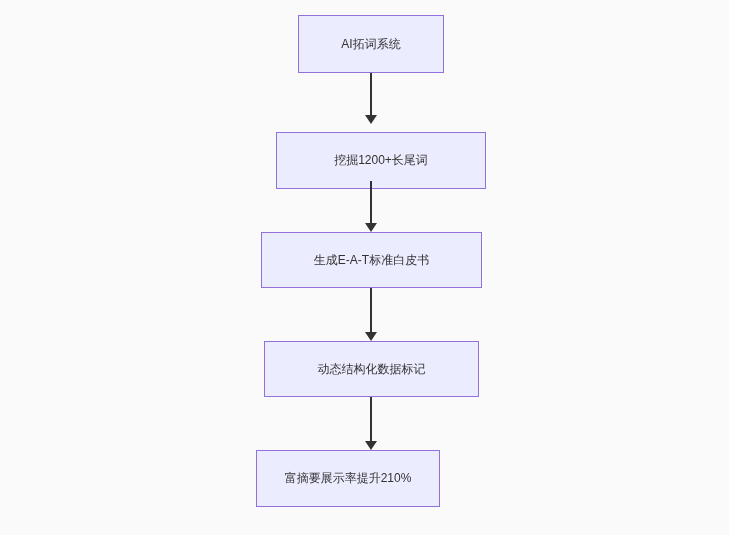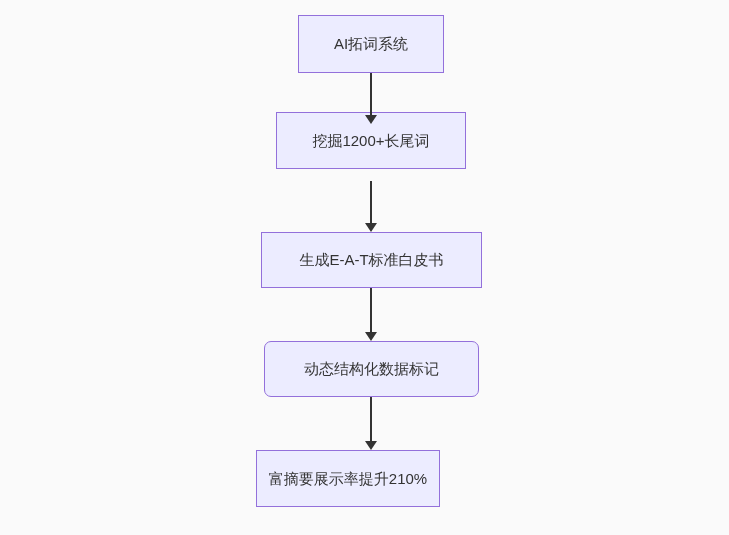--- a/index.html
+++ b/index.html
@@ -20,21 +20,21 @@
   }
   .node {
     position: absolute;
     box-sizing: border-box;
     display: flex;
     align-items: center;
     justify-content: center;
     background: var(--node-fill, #ececff);
     border: 1px solid var(--node-border, #9370db);
     color: var(--node-text, #333333);
-    font-size: 15px;
+    font-size: 12px;
     line-height: 1.2;
     white-space: nowrap;
     text-align: center;
   }
   .edge-line {
     position: absolute;
     width: 2px;
     background: var(--arrow, #333333);
   }
   .edge-head {
@@ -46,27 +46,27 @@
     border-top: 9px solid var(--arrow, #333333);
   }
 </style>
 </head>
 <body style="--bg: #fafafa;">
 
 <div id="diagram" style="--node-fill: #ececff; --node-border: #9370db; --node-text: #333333; --arrow: #333333;">
     <div class="node" style="left: 298px; top: 15px; width: 146px; height: 58px;">
       <span>AI拓词系统</span>
     </div>
-    <div class="node" style="left: 276px; top: 112px; width: 190px; height: 57px;">
+    <div class="node" style="left: 276px; top: 132px; width: 210px; height: 57px;">
       <span>挖掘1200+长尾词</span>
     </div>
     <div class="node" style="left: 261px; top: 232px; width: 221px; height: 56px;">
       <span>生成E-A-T标准白皮书</span>
     </div>
-    <div class="node" style="left: 264px; top: 341px; width: 215px; height: 56px; border-radius: 7px;">
+    <div class="node" style="left: 264px; top: 341px; width: 215px; height: 56px;">
       <span>动态结构化数据标记</span>
     </div>
     <div class="node" style="left: 256px; top: 450px; width: 184px; height: 57px;">
       <span>富摘要展示率提升210%</span>
     </div>
     <div class="edge-line" style="left: 370px; top: 73px; height: 43px;"></div>
     <div class="edge-head" style="left: 365px; top: 115px;"></div>
     <div class="edge-line" style="left: 370px; top: 181px; height: 43px;"></div>
     <div class="edge-head" style="left: 365px; top: 223px;"></div>
     <div class="edge-line" style="left: 370px; top: 288px; height: 45px;"></div>

